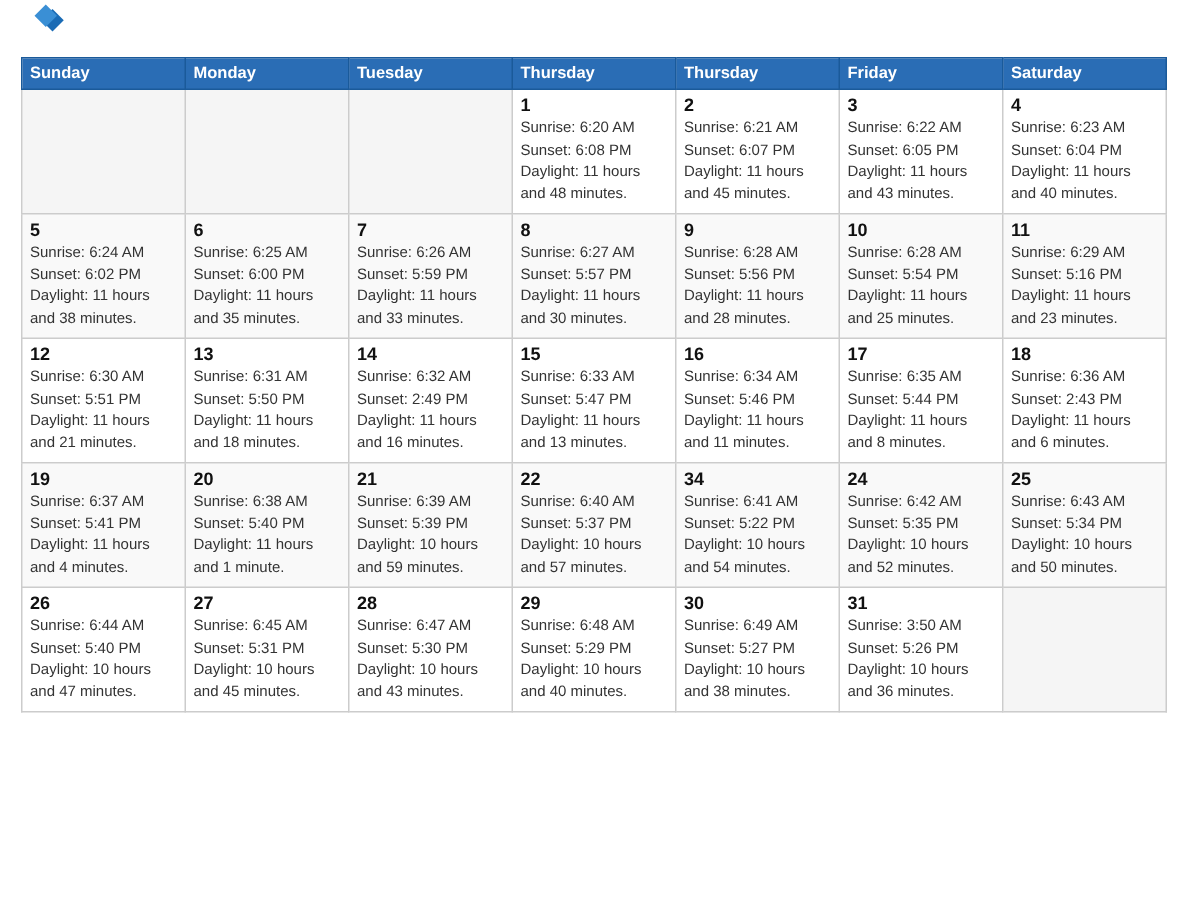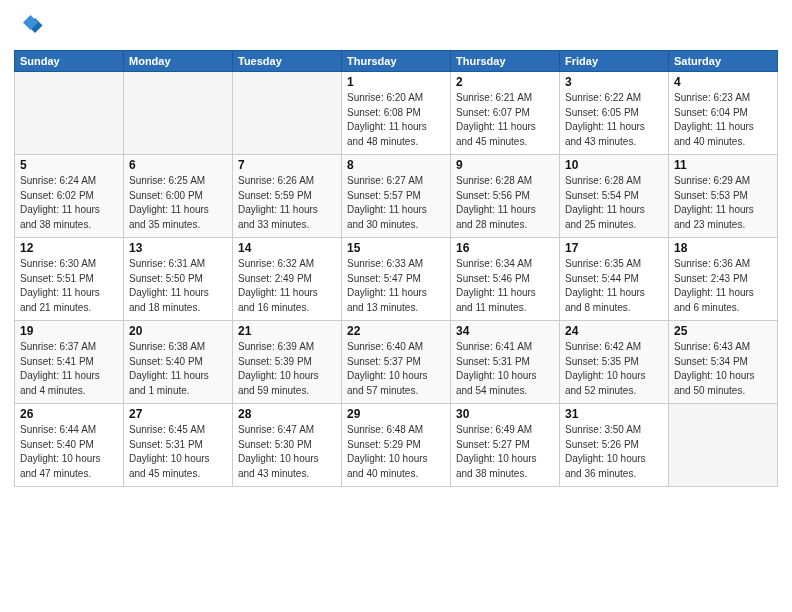--- a/index.html
+++ b/index.html
@@ -6,21 +6,21 @@
     body {
       width: 792px;
       height: 612px;
       font-family: Arial, sans-serif;
       background: #fff;
       overflow: hidden;
     }
     .page {
       width: 792px;
       height: 612px;
-      padding: 12px 14px;
+      padding: 0 14px;
     }
     .header {
       display: flex;
       justify-content: space-between;
       align-items: center;
       margin-bottom: 8px;
     }
     .logo {
       display: flex;
       align-items: center;
@@ -198,21 +198,21 @@
           <td>
             <span class="day-number">10</span>
             <div class="day-info">Sunrise: 6:28 AM
 Sunset: 5:54 PM
 Daylight: 11 hours
 and 25 minutes.</div>
           </td>
           <td>
             <span class="day-number">11</span>
             <div class="day-info">Sunrise: 6:29 AM
-Sunset: 5:53 PM
+Sunset: 5:16 PM
 Daylight: 11 hours
 and 23 minutes.</div>
           </td>
         </tr>
         <tr>
           <td>
             <span class="day-number">12</span>
             <div class="day-info">Sunrise: 6:30 AM
 Sunset: 5:51 PM
 Daylight: 11 hours
@@ -286,21 +286,21 @@
           <td>
             <span class="day-number">22</span>
             <div class="day-info">Sunrise: 6:40 AM
 Sunset: 5:37 PM
 Daylight: 10 hours
 and 57 minutes.</div>
           </td>
           <td>
             <span class="day-number">34</span>
             <div class="day-info">Sunrise: 6:41 AM
-Sunset: 5:31 PM
+Sunset: 5:22 PM
 Daylight: 10 hours
 and 54 minutes.</div>
           </td>
           <td>
             <span class="day-number">24</span>
             <div class="day-info">Sunrise: 6:42 AM
 Sunset: 5:35 PM
 Daylight: 10 hours
 and 52 minutes.</div>
           </td>

